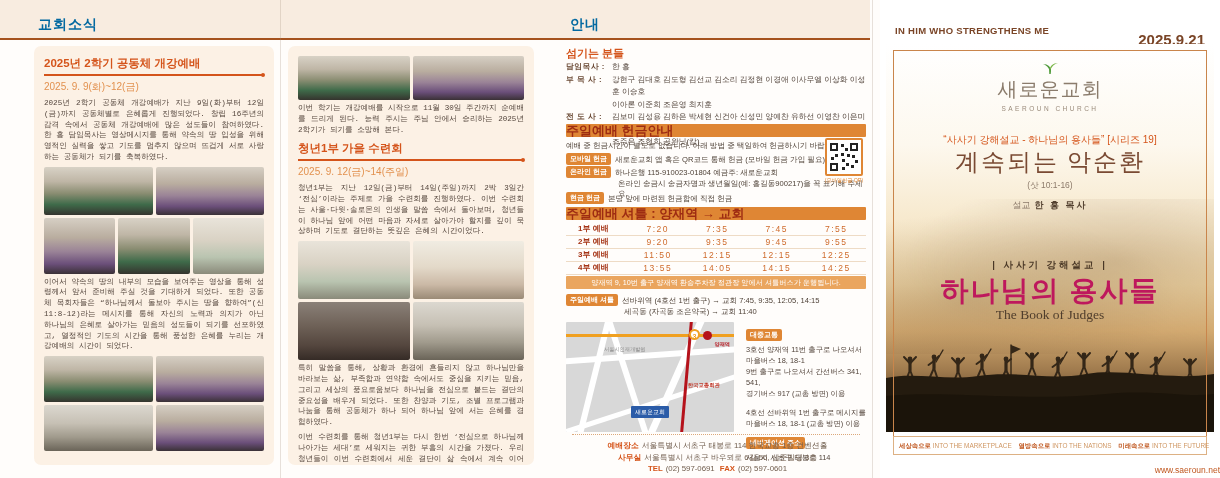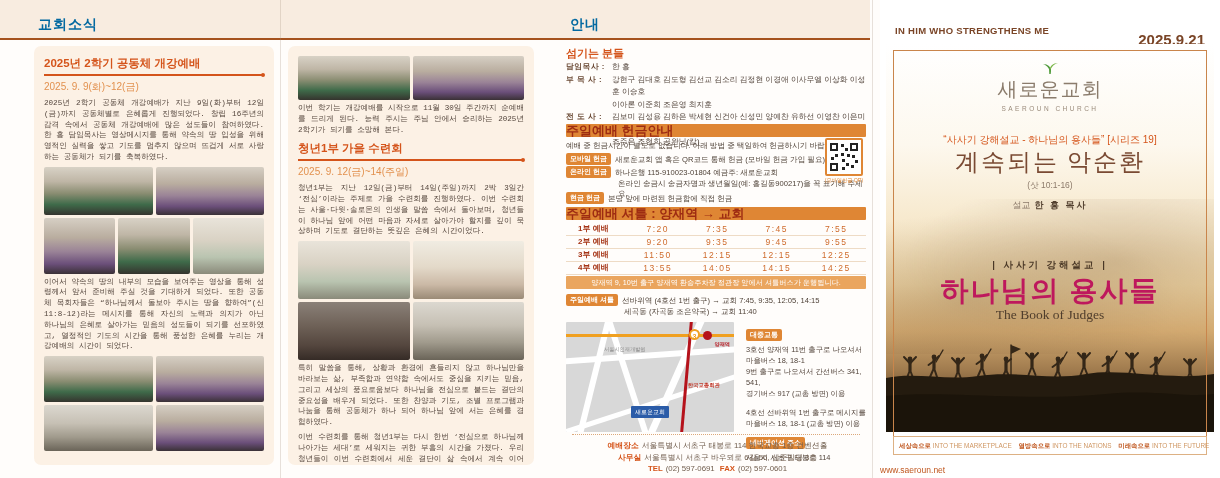--- a/index.html
+++ b/index.html
@@ -76,21 +76,21 @@
   .ctitle{font-family:"Liberation Serif",serif;font-size:24px;color:#7a4a33;letter-spacing:2px;}
   .cscript{font-size:8.5px;color:#8d7b6b;}
   .cpre{font-size:9px;color:#8d7b6b;}
   .cpre b{color:#53402f;margin-left:4px;letter-spacing:2px;}
   .htag{font-size:9.5px;font-weight:bold;color:#4a3826;letter-spacing:3px;}
   .htitle{font-family:"Liberation Serif",serif;font-size:28px;font-weight:bold;color:#be185d;letter-spacing:2px;}
   .hsub{font-family:"Liberation Serif",serif;font-size:13.5px;color:#4f3d2c;}
   .slogan{position:absolute;left:13px;right:13px;top:436px;height:17px;line-height:17px;border:1px solid #ddb184;
           text-align:center;font-size:6.4px;color:#cf9662;white-space:nowrap;background:#fff;}
   .slogan b{color:#c0571f;margin-left:5px;}
-  .website{position:absolute;left:0;width:340px;top:465px;text-align:left;font-size:8.5px;color:#c0571f;}
+  .website{position:absolute;left:0;width:340px;top:465px;text-align:right;font-size:8.5px;color:#c0571f;}
   .silh{position:absolute;left:0;bottom:0;width:100%;height:140px;}
   .sprout{display:block;margin:0 auto 1px;}
 </style>
 </head>
 <body>
 
 <div class="page">
 
   <div class="topband"></div>
   <div class="sec-h" style="left:38px">교회소식</div>

